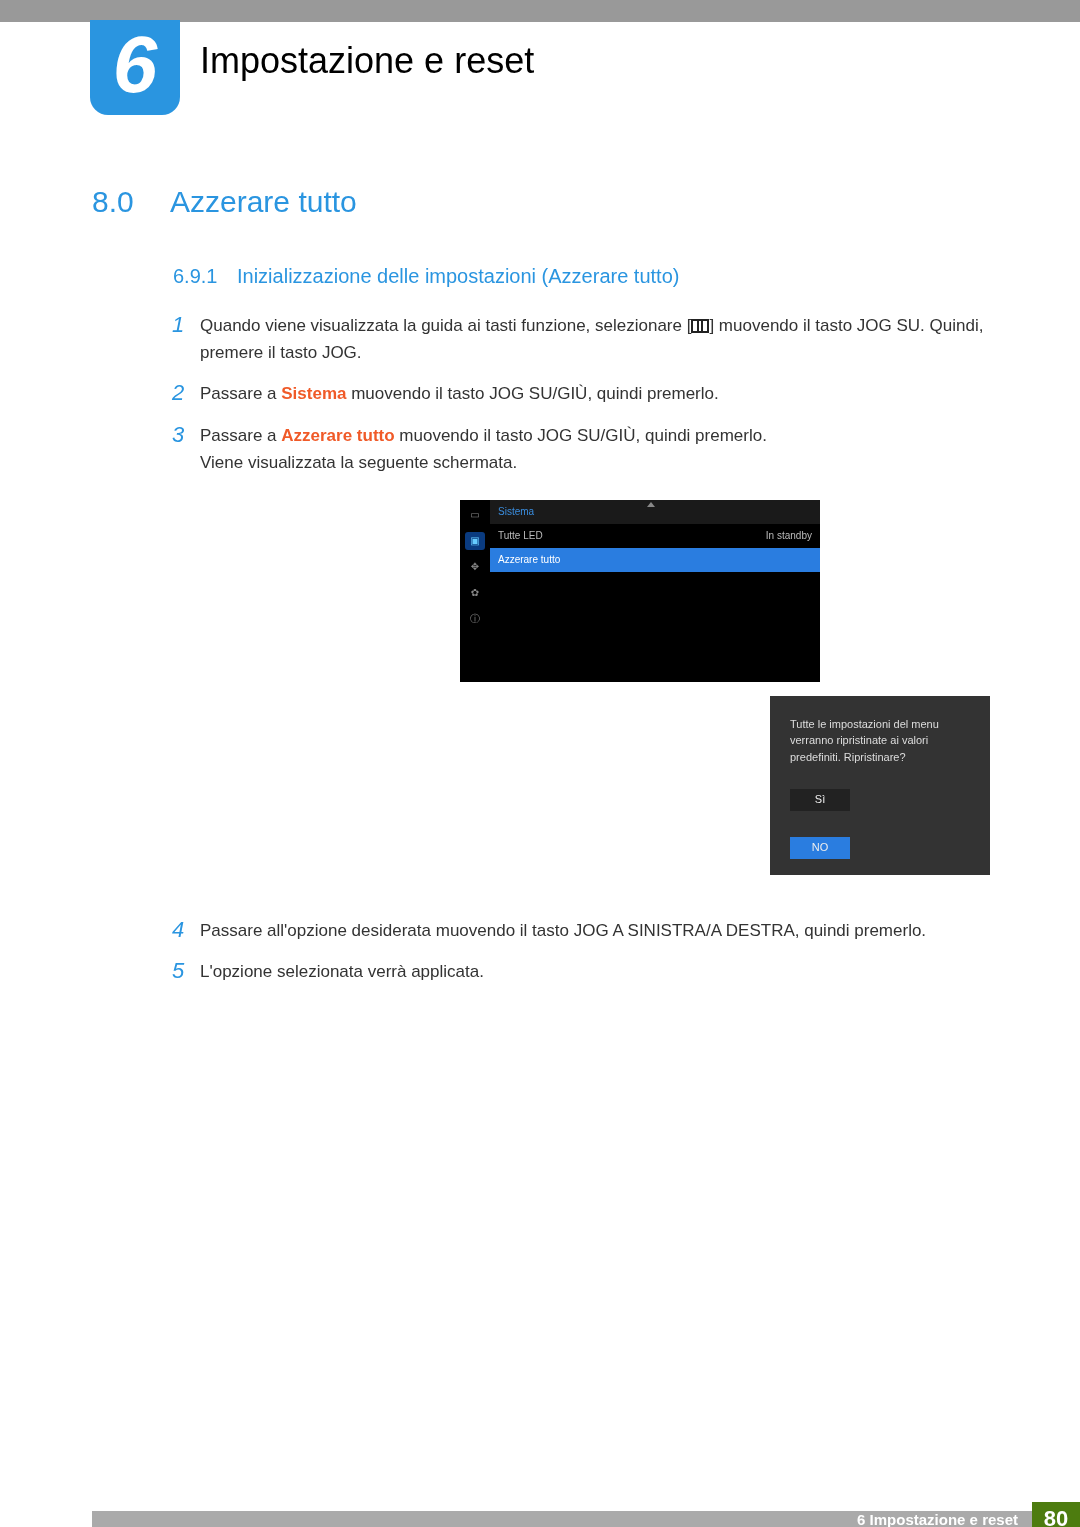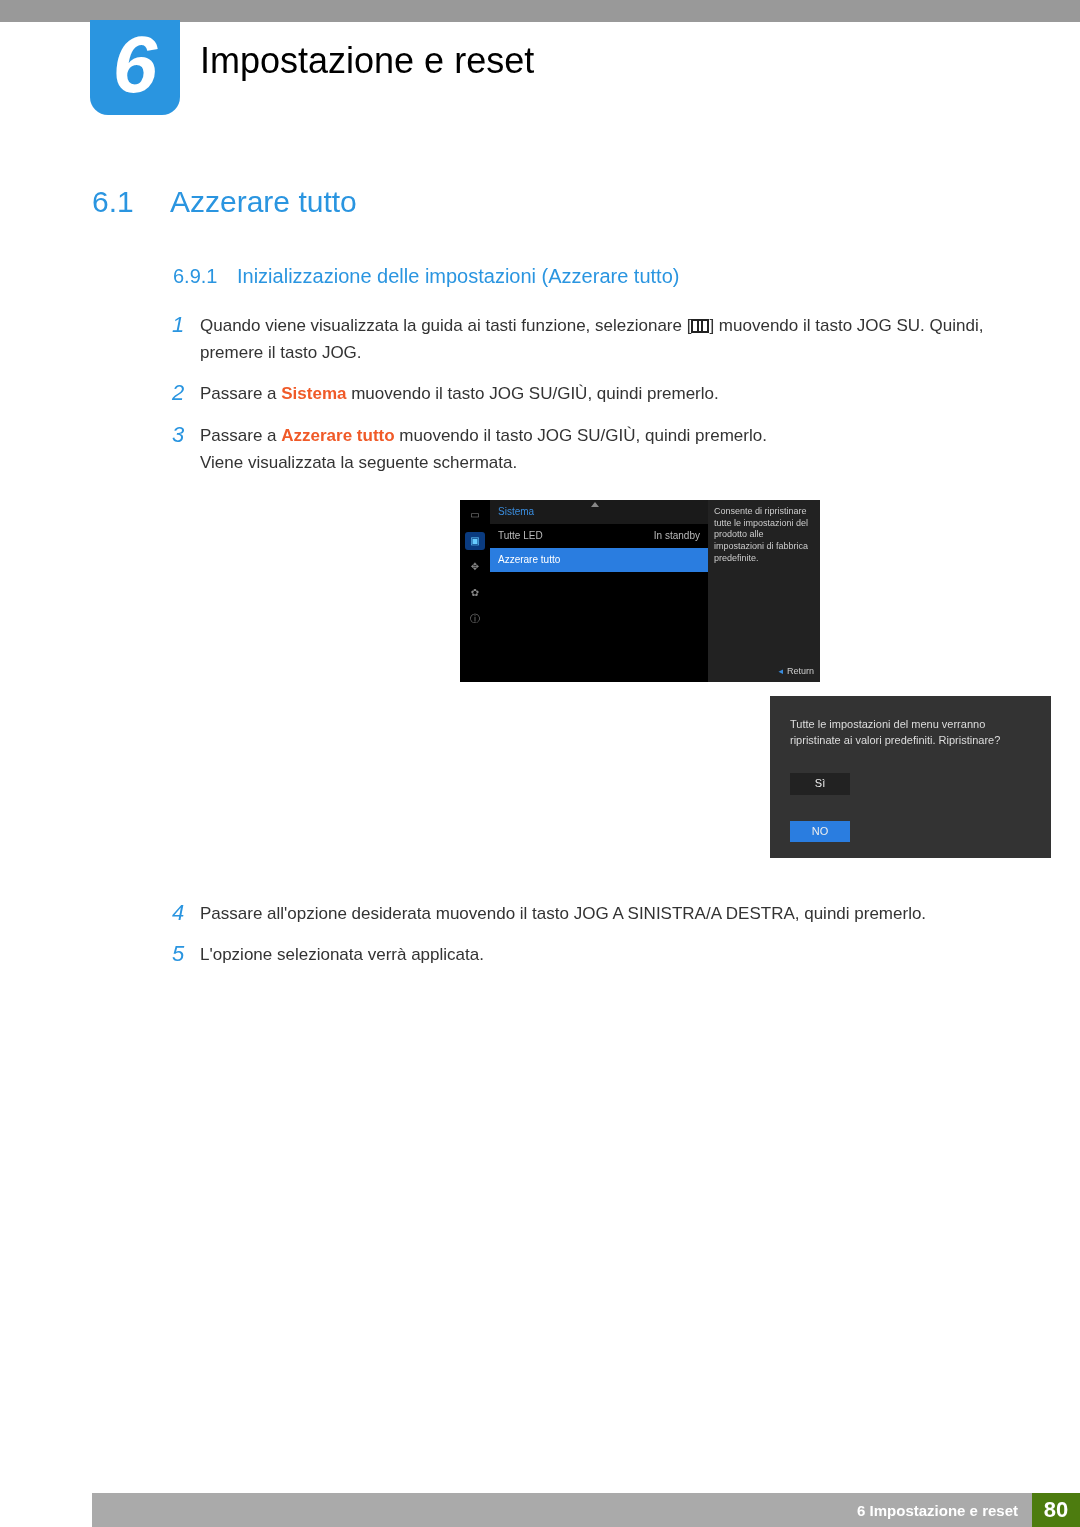--- a/index.html
+++ b/index.html
@@ -168,21 +168,21 @@
     color: #ccc;
   }
   .osd-return::before {
     content: "◂";
     color: #3a8dde;
     margin-right: 4px;
   }
   .osd-spacer { height: 110px; }
 
   .dialog {
-    width: 281px;
+    width: 220px;
     margin: 14px 0 28px 310px;
     background: #333;
     padding: 20px 20px 16px 20px;
     color: #ddd;
     font-size: 11px;
   }
   .dialog-text { line-height: 1.5; margin-bottom: 24px; }
   .dialog-btns { display: flex; justify-content: center; gap: 26px; flex-direction: column; }
   .dialog-btn {
     width: 60px;
@@ -191,21 +191,21 @@
     font-size: 11px;
     color: #eee;
     background: #222;
   }
   .dialog-btn.active { background: #2a7de0; }
 
   
   .footer-bar {
     position: absolute;
     bottom: 0; left: 92px; right: 0;
-    height: 34px;
+    height: 16px;
     background: #aaa;
     display: flex;
     align-items: center;
     justify-content: flex-end;
   }
   .footer-title {
     color: #fff;
     font-weight: bold;
     font-size: 15px;
     margin-right: 14px;
@@ -224,21 +224,21 @@
 </style>
 </head>
 <body>
 
 <div class="top-bar"></div>
 <div class="chapter-badge">6</div>
 <div class="chapter-title">Impostazione e reset</div>
 
 <div class="content">
   <h2 class="section-title">
-    <span class="num">6.1</span><span>Azzerare tutto</span>
+    <span class="num">8.0</span><span>Azzerare tutto</span>
   </h2>
   <h3 class="subsection">
     <span class="subnum">6.9.1</span><span>Inizializzazione delle impostazioni (Azzerare tutto)</span>
   </h3>
 
   <ol class="steps">
     <li>
       <span class="step-num">1</span>
       <span class="step-body">
         <span>Quando viene visualizzata la guida ai tasti funzione, selezionare [</span><span class="menu-icon"></span><span>] muovendo il tasto JOG SU. Quindi, premere il tasto JOG.</span>
@@ -271,24 +271,20 @@
                   <span>Sistema</span>
                   <span class="arrow-up"></span>
                 </div>
                 <div class="osd-row">
                   <span>Tutte LED</span>
                   <span>In standby</span>
                 </div>
                 <div class="osd-row hl">Azzerare tutto</div>
                 <div class="osd-spacer"></div>
               </div>
-              <div class="osd-desc">
-                <span>Consente di ripristinare tutte le impostazioni del prodotto alle impostazioni di fabbrica predefinite.</span>
-                <span class="osd-return">Return</span>
-              </div>
             </div>
           </div>
 
           <div class="dialog">
             <div class="dialog-text">Tutte le impostazioni del menu verranno ripristinate ai valori predefiniti. Ripristinare?</div>
             <div class="dialog-btns">
               <div class="dialog-btn">Sì</div>
               <div class="dialog-btn active">NO</div>
             </div>
           </div>

